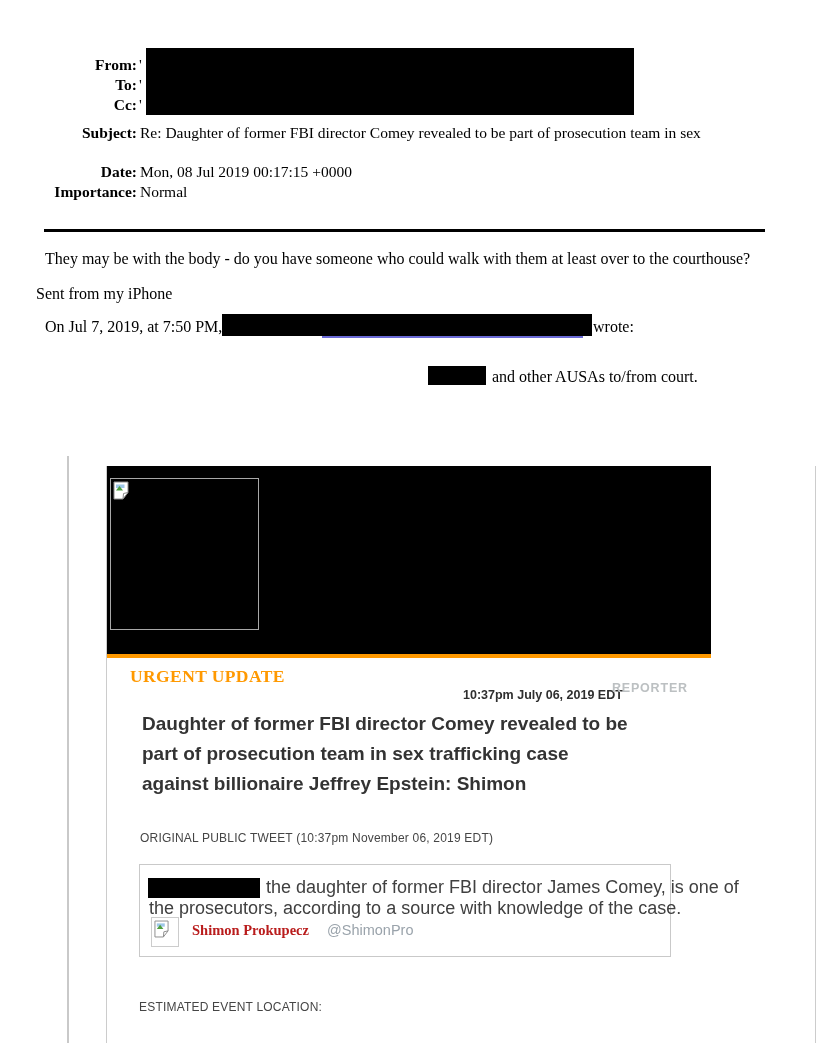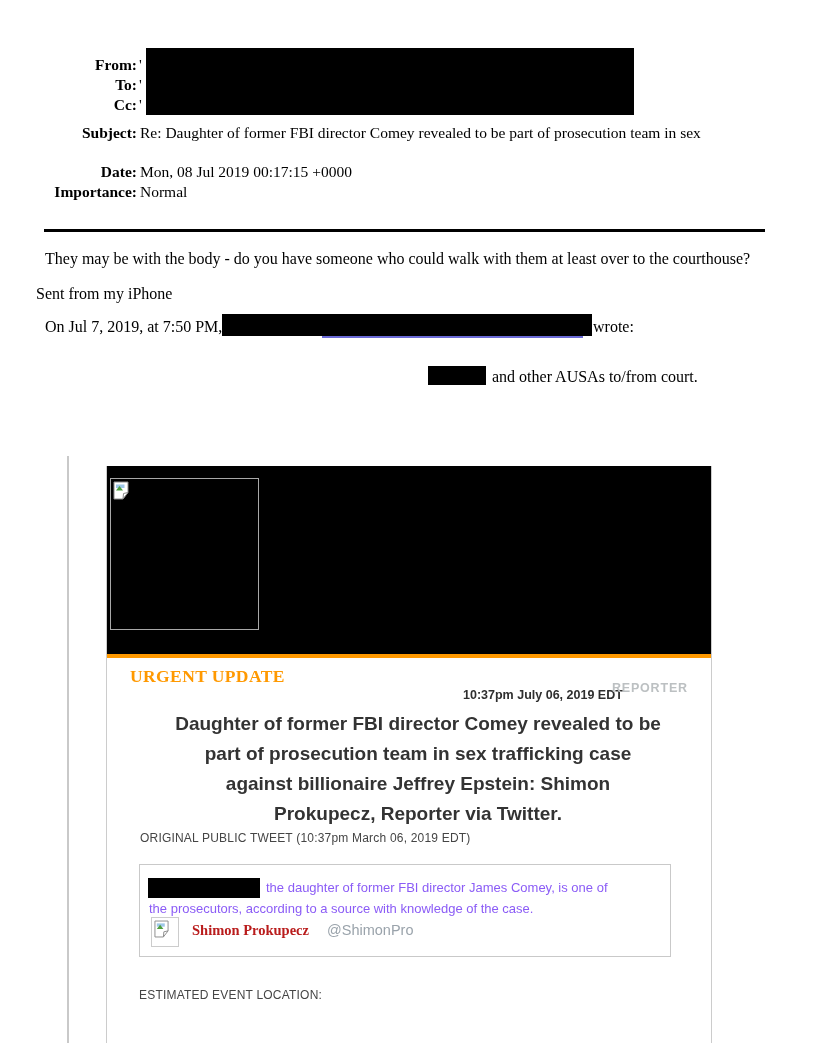--- a/index.html
+++ b/index.html
@@ -8,36 +8,36 @@
   .abs{position:absolute;white-space:nowrap;}
   
   .hlabel{font-weight:bold;font-size:15.5px;line-height:20px;text-align:right;width:107px;left:30px;}
   .hvalue{font-size:15.5px;line-height:20px;left:140px;}
   .redact{background:#000;}
   .hr{left:44px;width:721px;height:3px;background:#000;}
   
   .btext{font-size:16px;line-height:22px;text-align:center;}
   
   .quotebar{left:67px;top:456px;width:2px;height:587px;background:#c9c9c9;}
-  .card{left:106px;top:466px;width:606px;height:577px;background:#fff;
+  .card{left:106px;top:466px;width:710px;height:577px;background:#fff;
         border-left:1px solid #ccc;border-right:1px solid #ccc;box-sizing:border-box;
         font-family:"Liberation Sans", sans-serif;position:absolute;overflow:hidden;}
   .banner{left:0;top:0;width:604px;height:188px;background:#000;}
   .ph-box{left:3px;top:12px;width:147px;height:150px;background:#000;border:1px solid #a8a8a8;}
   .orange-bar{left:0;top:188px;width:604px;height:4px;}
   .kicker{left:23px;top:200px;font-family:"Liberation Serif", serif;font-weight:bold;
           font-size:17.5px;letter-spacing:.4px;}
   .meta-time{left:356px;top:215px;font-size:12.5px;font-weight:bold;color:#2f2f2f;margin-top:7px;}
   .meta-src{left:505px;top:215px;font-size:12.5px;font-weight:bold;color:#bcc0c2;letter-spacing:.8px;}
   .headline{left:35px;top:243px;width:552px;font-size:19px;line-height:30px;font-weight:bold;
             color:#333;white-space:normal;}
-  .headline span{display:block;text-align:center;}
+  .headline span{display:block;}
   .sect-label{font-size:12px;color:#454545;letter-spacing:.2px;}
   .tweet-box{left:32px;top:398px;width:532px;height:93px;border:1px solid #c9c9c9;box-sizing:border-box;position:absolute;}
-  .tweet-text{font-size:13px;line-height:21px;color:#8b5cf6;}
+  .tweet-text{font-size:18px;line-height:21px;color:#404040;}
   .avatar{left:11px;top:52px;width:28px;height:30px;border:1px solid #ccc;box-sizing:border-box;background:#fff;}
   .tname{left:52px;top:57px;font-size:14.5px;font-weight:bold;color:#b91c1c;font-family:Liberation Serif, serif;}
   .thandle{left:187px;top:57px;font-size:14.5px;color:#9aa3ab;}
   .blue-underline{background:#4545cc;opacity:.8;}
   svg{display:block;}
 </style>
 </head>
 <body>
 
 <div class="page">
@@ -92,41 +92,40 @@
     <div class="abs orange-bar" style="background:#FF9900"></div>
 
     <div class="abs kicker" style="color:#FF9900">URGENT UPDATE</div>
     <div class="abs meta-time">10:37pm July 06, 2019 EDT</div>
     <div class="abs meta-src">REPORTER</div>
 
     <div class="abs headline">
       <span>Daughter of former FBI director Comey revealed to be</span>
       <span>part of prosecution team in sex trafficking case</span>
       <span>against billionaire Jeffrey Epstein: Shimon</span>
-      <span>Prokupecz, Reporter via Twitter.</span>
     </div>
 
-    <div class="abs sect-label" style="left:33px;top:365px">ORIGINAL PUBLIC TWEET (10:37pm March 06, 2019 EDT)</div>
+    <div class="abs sect-label" style="left:33px;top:365px">ORIGINAL PUBLIC TWEET (10:37pm November 06, 2019 EDT)</div>
 
     <div class="tweet-box">
       <div class="abs redact" style="left:8px;top:13px;width:112px;height:20px"></div>
       <div class="abs tweet-text" style="left:126px;top:12px">the daughter of former FBI director James Comey, is one of</div>
       <div class="abs tweet-text" style="left:9px;top:33px">the prosecutors, according to a source with knowledge of the case.</div>
 
       <div class="abs avatar">
         <div class="abs" style="left:2px;top:2px">
           <svg width="15" height="18" viewBox="0 0 16 19">
             <polygon points="1,1 15,1 15,11.5 10,18 1,18" fill="#ffffff" stroke="#8a8a8a" stroke-width="1"></polygon>
             <rect x="3" y="3.5" width="8.5" height="3.5" fill="#9ec7e8"></rect>
             <polygon points="3,9.5 6.5,5 10,9.5" fill="#4d9e3f"></polygon>
             <polyline points="15,11.5 10.5,12.5 10,18" fill="none" stroke="#8a8a8a" stroke-width="1"></polyline>
           </svg>
         </div>
       </div>
       <div class="abs tname">Shimon Prokupecz</div>
       <div class="abs thandle">@ShimonPro</div>
     </div>
 
-    <div class="abs sect-label" style="left:32px;top:522px">ESTIMATED EVENT LOCATION:</div>
+    <div class="abs sect-label" style="left:32px;top:534px">ESTIMATED EVENT LOCATION:</div>
 
   </div>
 
 </div>
 
 </body></html>

